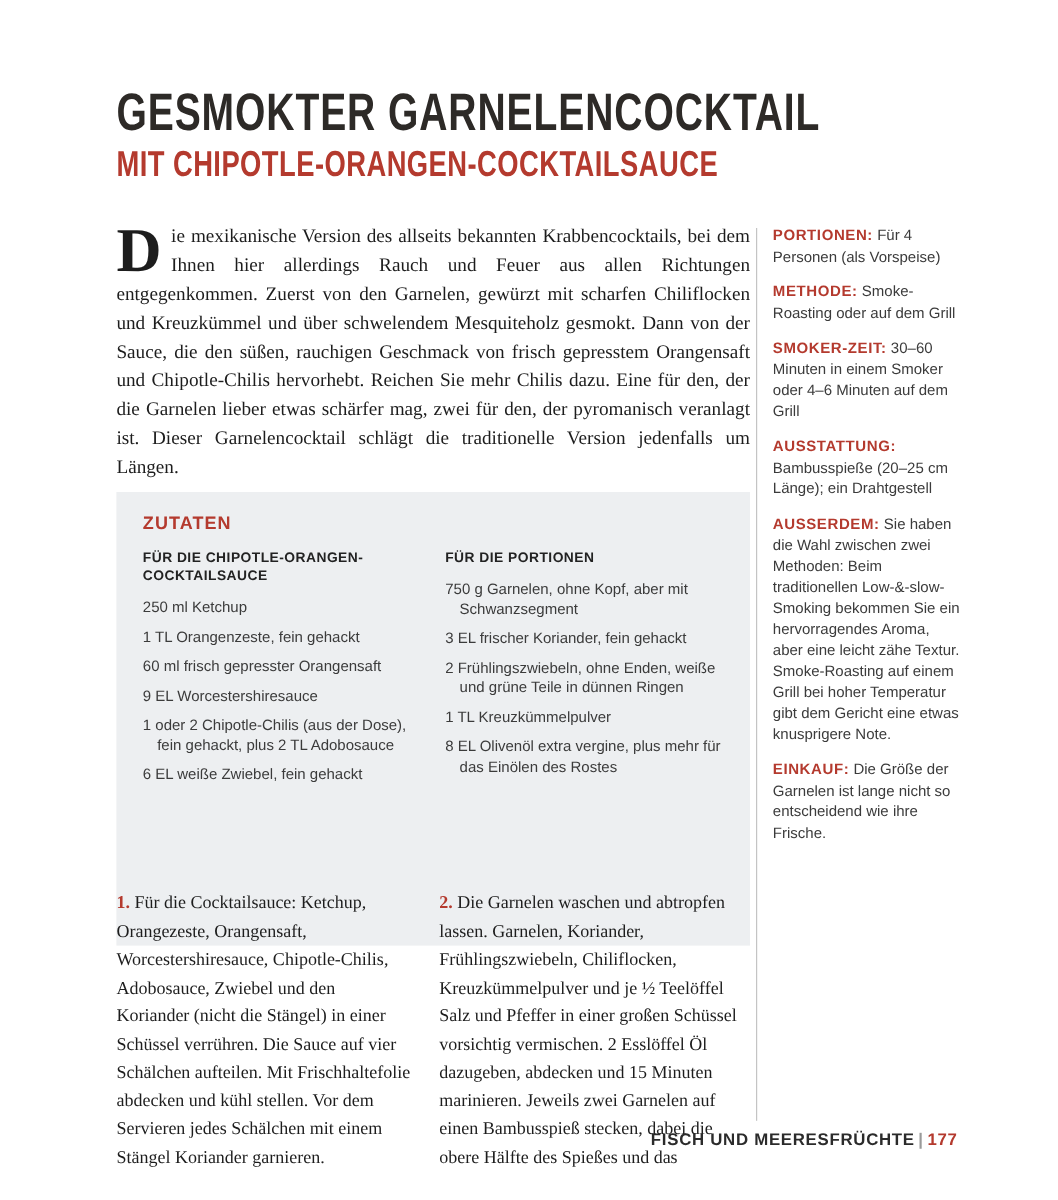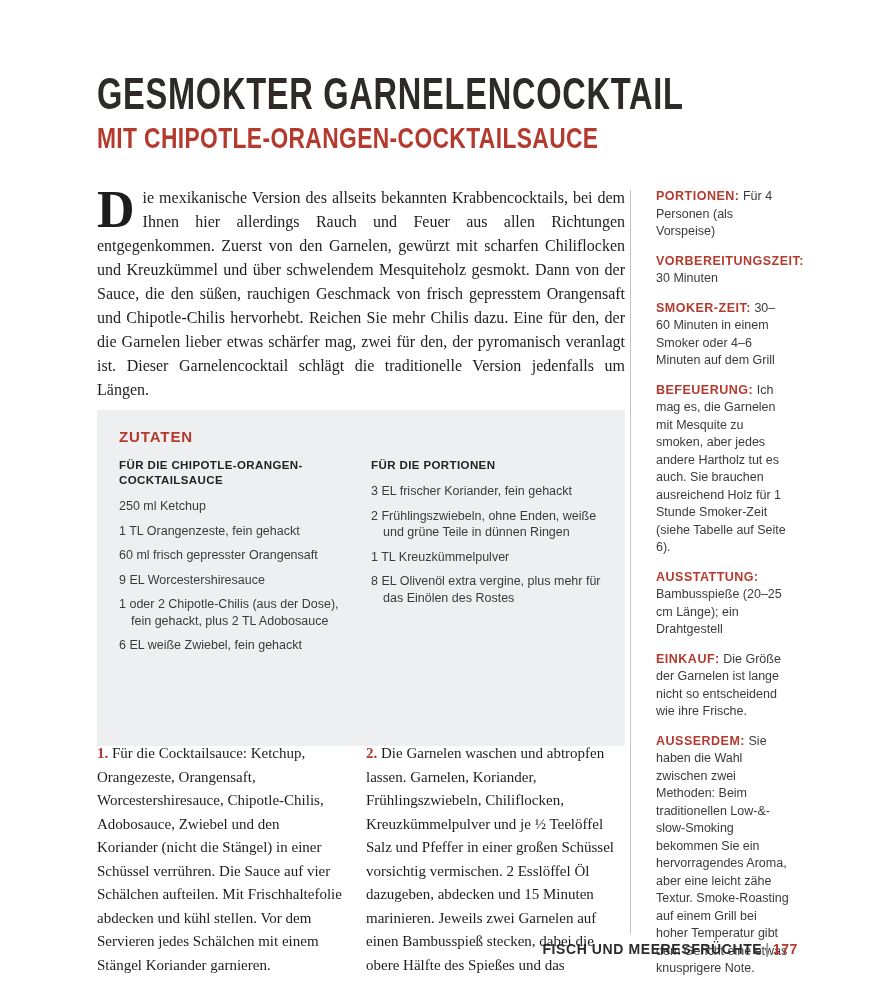--- a/index.html
+++ b/index.html
@@ -70,28 +70,28 @@
   
   .sidebar {
     position: absolute;
     left: 644px; top: 188px;
     width: 157px;
     font-family: "Liberation Sans", sans-serif;
     font-size: 12.5px;
     line-height: 17.5px;
     color: #3b3b3b;
   }
-  .sb-item { margin: 0 12px 12px; }
+  .sb-item { margin: 0 0 12px; }
   .sb-label { color: #b43a2e; font-weight: bold; letter-spacing: 0.5px; }
 
   
   .ingredients {
     position: absolute;
     left: 97px; top: 410px;
-    width: 528px; height: 336px;
+    width: 528px; height: 378px;
     background: #edeff1;
     padding: 18px 20px 26px 22px;
     font-family: "Liberation Sans", sans-serif;
   }
   .ing-header {
     margin: 0 0 13px;
     font-size: 15px;
     font-weight: bold;
     letter-spacing: 0.9px;
     color: #b43a2e;
@@ -159,59 +159,56 @@
   </div>
 
   <div class="divider"></div>
 
   <aside class="sidebar">
     <p class="sb-item">
       <span class="sb-label">PORTIONEN:</span>
       <span class="sb-text">Für 4 Personen (als Vorspeise)</span>
     </p>
     <p class="sb-item">
-      <span class="sb-label">VORBEREITUNGSZEIT:</span>
-      <span class="sb-text">30 Minuten</span>
+      <span class="sb-label">METHODE:</span>
+      <span class="sb-text">Smoke-Roasting oder auf dem Grill</span>
     </p>
     <p class="sb-item">
       <span class="sb-label">SMOKER-ZEIT:</span>
       <span class="sb-text">30–60 Minuten in einem Smoker oder 4–6 Minuten auf dem Grill</span>
     </p>
     <p class="sb-item">
-      <span class="sb-label">BEFEUERUNG:</span>
-      <span class="sb-text">Ich mag es, die Garnelen mit Mesquite zu smoken, aber jedes andere Hartholz tut es auch. Sie brauchen ausreichend Holz für 1 Stunde Smoker-Zeit (siehe Tabelle auf Seite 6).</span>
-    </p>
-    <p class="sb-item">
       <span class="sb-label">AUSSTATTUNG:</span>
       <span class="sb-text">Bambusspieße (20–25 cm Länge); ein Drahtgestell</span>
     </p>
     <p class="sb-item">
+      <span class="sb-label">AUSSERDEM:</span>
+      <span class="sb-text">Sie haben die Wahl zwischen zwei Methoden: Beim traditionellen Low-&amp;-slow-Smoking bekommen Sie ein hervorragendes Aroma, aber eine leicht zähe Textur. Smoke-Roasting auf einem Grill bei hoher Temperatur gibt dem Gericht eine etwas knusprigere Note.</span>
+    </p>
+    <p class="sb-item">
       <span class="sb-label">EINKAUF:</span>
       <span class="sb-text">Die Größe der Garnelen ist lange nicht so entscheidend wie ihre Frische.</span>
-    </p>
-    <p class="sb-item">
-      <span class="sb-label">AUSSERDEM:</span>
-      <span class="sb-text">Sie haben die Wahl zwischen zwei Methoden: Beim traditionellen Low-&amp;-slow-Smoking bekommen Sie ein hervorragendes Aroma, aber eine leicht zähe Textur. Smoke-Roasting auf einem Grill bei hoher Temperatur gibt dem Gericht eine etwas knusprigere Note.</span>
     </p>
   </aside>
 
   <section class="ingredients">
     <h3 class="ing-header">ZUTATEN</h3>
     <div class="ing-cols">
       <div class="ing-col-1">
         <h4 class="ing-title">FÜR DIE CHIPOTLE-ORANGEN-COCKTAILSAUCE</h4>
         <p class="ing-item">250 ml Ketchup</p>
         <p class="ing-item">1 TL Orangenzeste, fein gehackt</p>
         <p class="ing-item">60 ml frisch gepresster Orangensaft</p>
         <p class="ing-item">9 EL Worcestershiresauce</p>
         <p class="ing-item">1 oder 2 Chipotle-Chilis (aus der Dose), fein gehackt, plus 2 TL Adobosauce</p>
         <p class="ing-item">6 EL weiße Zwiebel, fein gehackt</p>
       </div>
       <div class="ing-col-2">
         <h4 class="ing-title">FÜR DIE PORTIONEN</h4>
+        <p class="ing-item">750 g Garnelen, ohne Kopf, aber mit Schwanzsegment</p>
         <p class="ing-item">3 EL frischer Koriander, fein gehackt</p>
         <p class="ing-item">2 Frühlingszwiebeln, ohne Enden, weiße und grüne Teile in dünnen Ringen</p>
         <p class="ing-item">1 TL Kreuzkümmelpulver</p>
         <p class="ing-item">8 EL Olivenöl extra vergine, plus mehr für das Einölen des Rostes</p>
       </div>
     </div>
   </section>
 
   <section class="steps">
     <div class="step-col-1">

